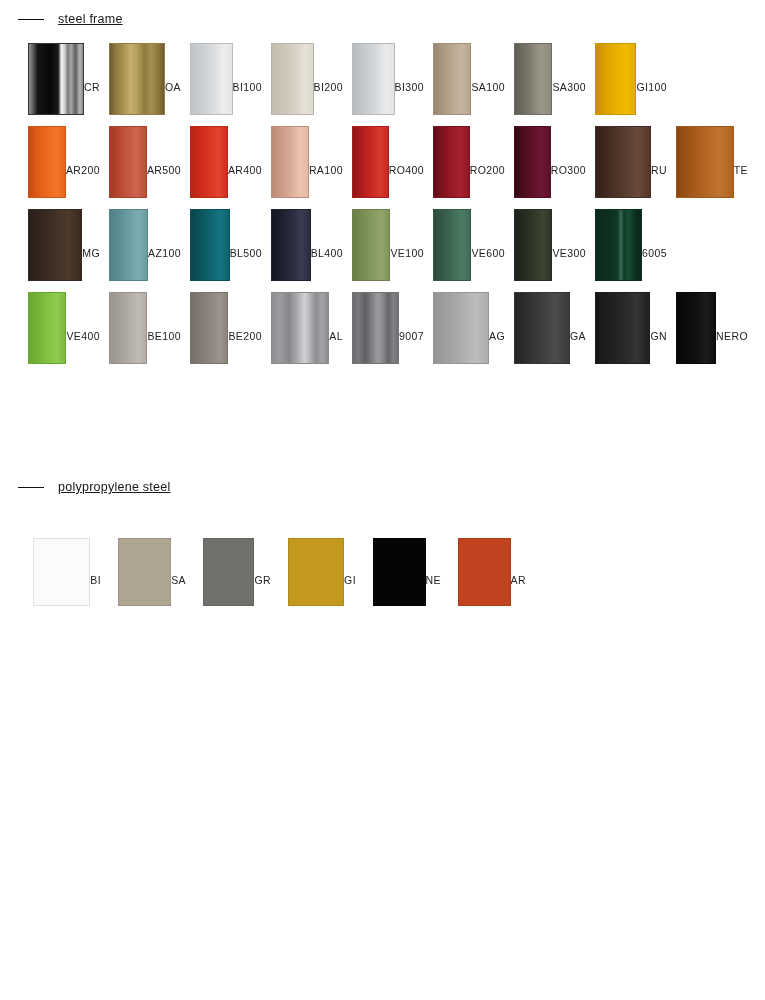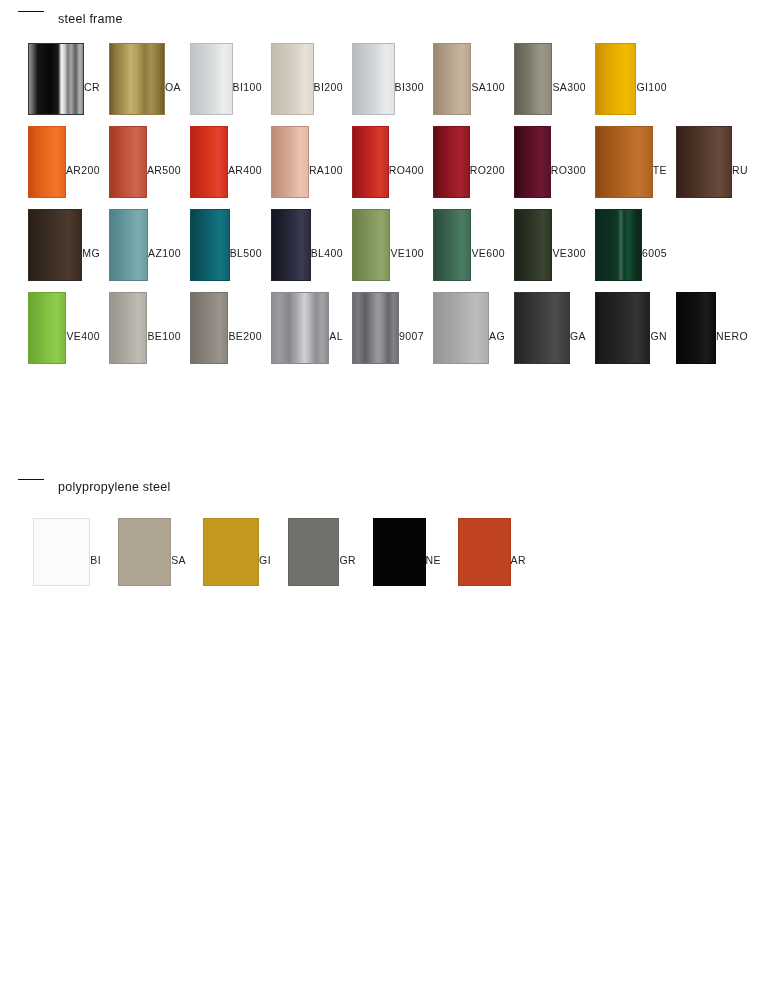--- a/index.html
+++ b/index.html
@@ -22,22 +22,23 @@
     position: absolute;
     left: 0; top: 0;
     width: 765px;
     height: 1000px;
   }
 
   
   .section-header {
     position: absolute;
     display: flex;
-    align-items: flex-start;
+    align-items: center;
     height: 16px;
+    text-decoration: underline;
   }
   .section-dash {
     width: 26px;
     height: 0;
     border-top: 1.4px solid #111111;
     margin-right: 14px;
     flex: 0 0 auto;
   }
   .section-title {
     font-size: 12.5px;
@@ -80,21 +81,21 @@
   #steel-grid { left: 28px; top: 43px; }
   #steel-grid .swatch-cell { width: 72px; margin-right: 9px; }
   #steel-grid .swatch-cell:last-child { margin-right: 0; }
   #steel-grid .swatch-chip { width: 72px; height: 72px; }
   #steel-grid .swatch-label { margin-top: 15px; }
 
   .steel-row { display: flex; }
   .steel-row + .steel-row { margin-top: 11px; }
 
   
-  #poly-grid { left: 33px; top: 518px; }
+  #poly-grid { left: 33px; top: 538px; }
   #poly-grid .swatch-cell { width: 68px; margin-right: 17px; }
   #poly-grid .swatch-cell:last-child { margin-right: 0; }
   #poly-grid .swatch-chip { width: 68px; height: 68px; }
   #poly-grid .swatch-label { margin-top: 15px; }
 </style>
 </head>
 <body>
 
 <div class="page">
 
@@ -191,30 +192,30 @@
           </div>
           <div class="swatch-label">RO200</div>
         </div>
         <div class="swatch-cell">
           <div class="swatch-chip" style="background: rgb(90, 16, 38);">
             <div class="tex" style="background: linear-gradient(90deg, rgb(47, 7, 18) 0%, rgb(70, 11, 27) 18%, rgb(94, 17, 39) 48%, rgb(109, 23, 51) 76%, rgb(90, 16, 40) 100%);"></div>
           </div>
           <div class="swatch-label">RO300</div>
         </div>
         <div class="swatch-cell">
+          <div class="swatch-chip" style="background: rgb(75, 49, 40);">
+            <div class="tex" style="background: linear-gradient(90deg, rgb(50, 32, 27) 0%, rgb(66, 41, 31) 20%, rgb(85, 58, 46) 50%, rgb(106, 74, 60) 78%, rgb(82, 54, 41) 100%);"></div>
+          </div>
+          <div class="swatch-label">RU</div>
+        </div>
+        <div class="swatch-cell">
           <div class="swatch-chip" style="background: rgb(178, 100, 32);">
             <div class="tex" style="background: linear-gradient(90deg, rgb(138, 71, 18) 0%, rgb(158, 84, 23) 20%, rgb(179, 101, 34) 50%, rgb(192, 116, 48) 76%, rgb(173, 98, 34) 100%);"></div>
           </div>
           <div class="swatch-label">TE</div>
-        </div>
-        <div class="swatch-cell">
-          <div class="swatch-chip" style="background: rgb(75, 49, 40);">
-            <div class="tex" style="background: linear-gradient(90deg, rgb(50, 32, 27) 0%, rgb(66, 41, 31) 20%, rgb(85, 58, 46) 50%, rgb(106, 74, 60) 78%, rgb(82, 54, 41) 100%);"></div>
-          </div>
-          <div class="swatch-label">RU</div>
         </div>
       </div>
       <div class="steel-row">
         <div class="swatch-cell">
           <div class="swatch-chip" style="background: rgb(58, 45, 36);">
             <div class="tex" style="background: linear-gradient(90deg, rgb(39, 29, 23) 0%, rgb(49, 36, 28) 18%, rgb(63, 48, 37) 48%, rgb(76, 59, 45) 76%, rgb(58, 43, 33) 100%);"></div>
           </div>
           <div class="swatch-label">MG</div>
         </div>
         <div class="swatch-cell">
@@ -330,32 +331,32 @@
         </div>
         <div class="swatch-label">BI</div>
       </div>
       <div class="swatch-cell">
         <div class="swatch-chip" style="background: rgb(176, 164, 146);">
           <div class="tex" style="background: rgb(176, 164, 146);"></div>
         </div>
         <div class="swatch-label">SA</div>
       </div>
       <div class="swatch-cell">
+        <div class="swatch-chip" style="background: rgb(114, 112, 108);">
+          <div class="tex" style="background: rgb(114, 112, 108);"></div>
+        </div>
+        <div class="swatch-label">GR</div>
+      </div>
+      <div class="swatch-cell">
         <div class="swatch-chip" style="background: rgb(196, 154, 30);">
           <div class="tex" style="background: rgb(196, 154, 30);"></div>
         </div>
         <div class="swatch-label">GI</div>
       </div>
       <div class="swatch-cell">
-        <div class="swatch-chip" style="background: rgb(114, 112, 108);">
-          <div class="tex" style="background: rgb(114, 112, 108);"></div>
-        </div>
-        <div class="swatch-label">GR</div>
-      </div>
-      <div class="swatch-cell">
         <div class="swatch-chip" style="background: rgb(5, 5, 5);">
           <div class="tex" style="background: rgb(5, 5, 5);"></div>
         </div>
         <div class="swatch-label">NE</div>
       </div>
       <div class="swatch-cell">
         <div class="swatch-chip" style="background: rgb(192, 67, 31);">
           <div class="tex" style="background: rgb(192, 67, 31);"></div>
         </div>
         <div class="swatch-label">AR</div>

